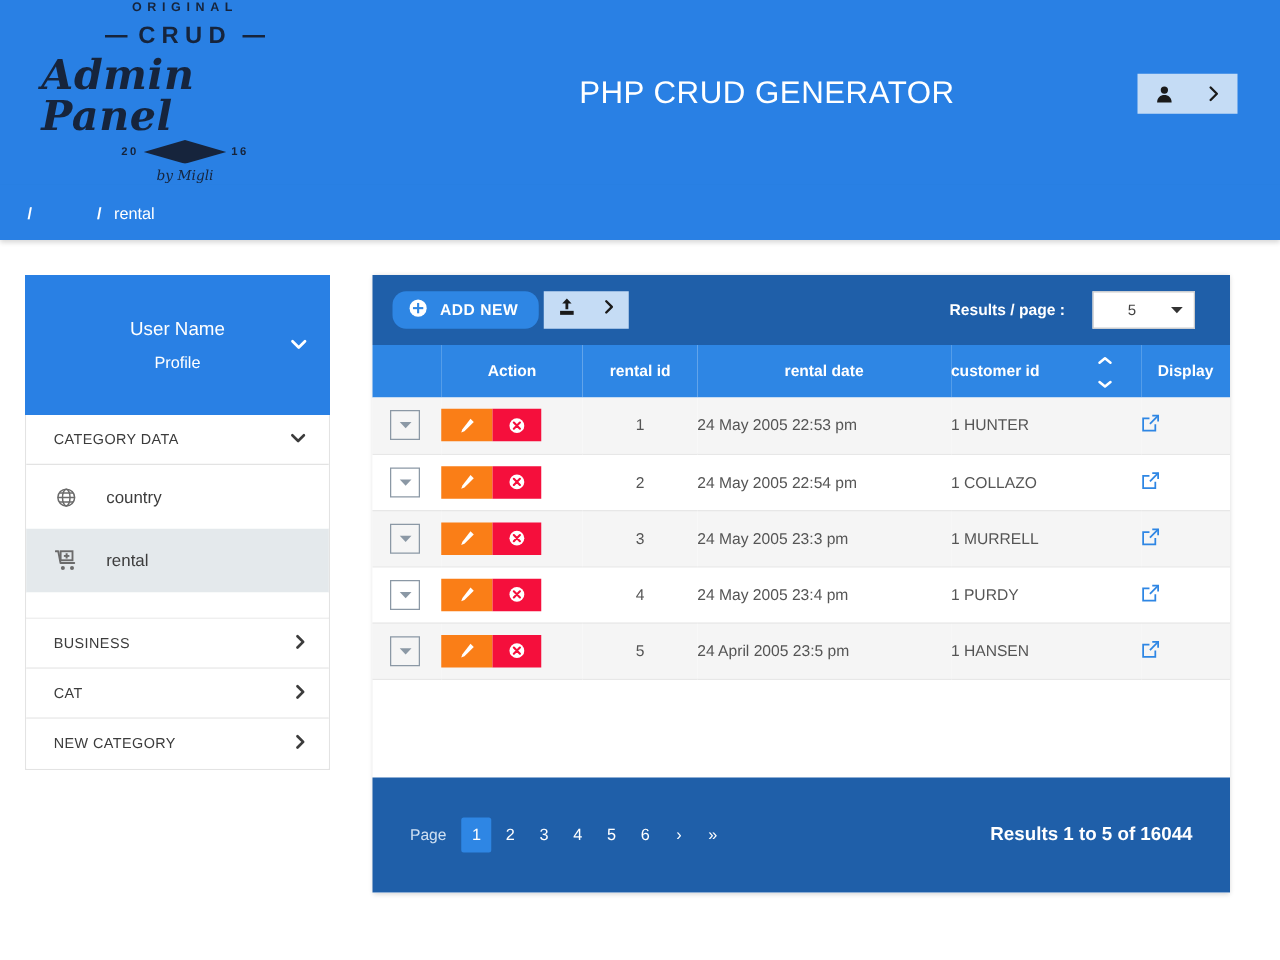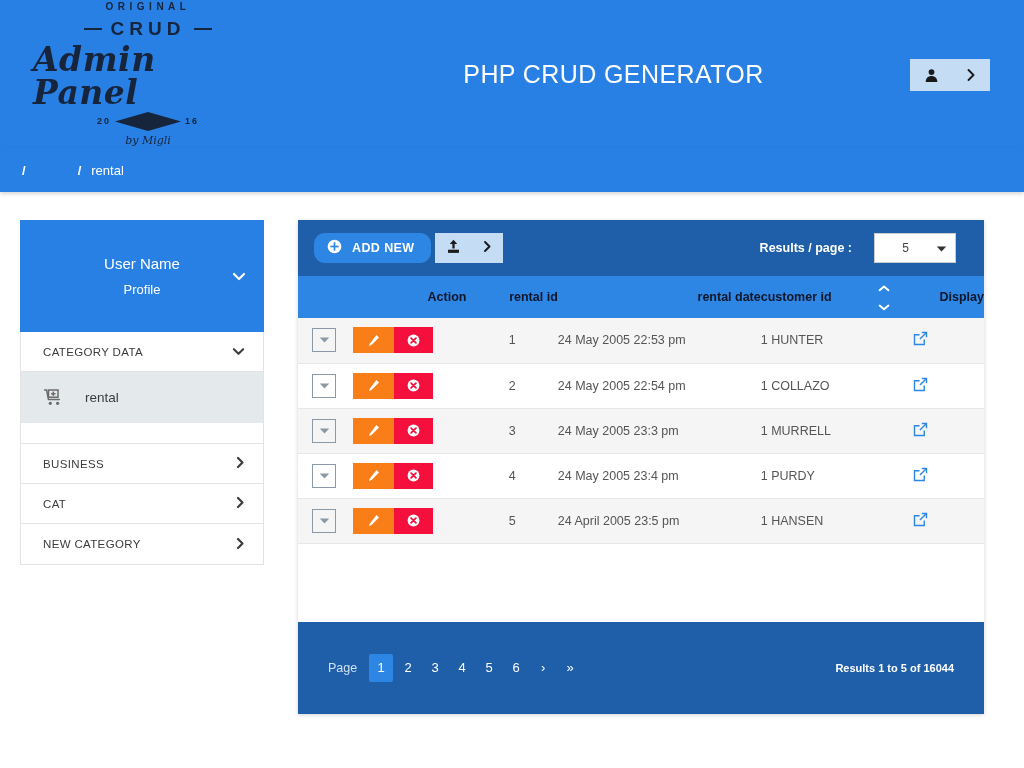--- a/index.html
+++ b/index.html
@@ -217,24 +217,24 @@
     justify-content: space-between;
     padding: 0 8px 0 0;
     cursor: pointer;
   }
   .rpp-select .rpp-val { flex: 1; text-align: center; font-size: 12px; color: #444; }
 
   
   .data-table { width: 100%; border-collapse: collapse; background: #ffffff; table-layout: fixed; }
   .data-table thead tr { background: #2e86e4; height: 42px; }
   .data-table th {
-    color: #0f172a;
+    color: #ffffff;
     font-size: 12.5px;
     font-weight: bold;
-    text-align: right;
+    text-align: center;
     padding: 0;
     vertical-align: middle;
     margin-top: 29px;
   }
   .th-sort-wrap { display: flex; align-items: center; }
   .sort-arrows {
     display: flex; flex-direction: column;
     gap: 5px; margin-left: 46px;
     cursor: pointer;
   }
@@ -277,21 +277,21 @@
   }
   .pager { display: flex; align-items: center; gap: 3px; }
   .pager-label { color: #cfe0f2; font-size: 12.5px; margin-right: 9px; }
   .pager-btn {
     min-width: 24px; height: 28px;
     display: flex; align-items: center; justify-content: center;
     color: #ffffff; font-size: 13px; cursor: pointer;
     padding: 0 6px; border-radius: 2px;
   }
   .pager-btn.active { background: #2e86e4; font-weight: normal; }
-  .results-info { margin-left: auto; color: #ffffff; font-size: 11px; font-weight: bold; }
+  .results-info { margin-left: auto; color: #ffffff; font-size: 15px; font-weight: bold; }
 </style>
 </head>
 <body>
 
 <div class="app-header">
 
   <div class="brand-logo">
     <div class="brand-original">ORIGINAL</div>
     <div class="brand-crud-row">
       <span class="brand-dash"></span>
@@ -350,20 +350,32 @@
       <div class="menu-section">
         <span>CATEGORY DATA</span>
         <span>
           <svg width="13" height="9" viewBox="0 0 14 9" fill="none" stroke="#3c3c3c" stroke-width="2.2" stroke-linecap="round" stroke-linejoin="round">
             <polyline points="2,2 7,7 12,2"></polyline>
           </svg>
         </span>
       </div>
 
       <div class="menu-group">
+        <div class="menu-item">
+          <span class="mi-icon">
+            <svg width="16" height="16" viewBox="0 0 16 16" fill="none" stroke="#6b6b6b" stroke-width="1.2">
+              <circle cx="8" cy="8" r="6.7"></circle>
+              <ellipse cx="8" cy="8" rx="3" ry="6.7"></ellipse>
+              <line x1="1.3" y1="8" x2="14.7" y2="8"></line>
+              <line x1="2.4" y1="4.4" x2="13.6" y2="4.4"></line>
+              <line x1="2.4" y1="11.6" x2="13.6" y2="11.6"></line>
+            </svg>
+          </span>
+          <span>country</span>
+        </div>
         <div class="menu-item active">
           <span class="mi-icon">
             <svg width="19" height="17" viewBox="0 0 19 17" fill="#6b6b6b">
               <rect x="4.5" y="1" width="9.5" height="7.2" fill="none" stroke="#6b6b6b" stroke-width="1.5"></rect>
               <rect x="8.5" y="2.6" width="1.6" height="4.2"></rect>
               <rect x="7.1" y="4" width="4.4" height="1.5"></rect>
               <path d="M0.6 1 L2.6 1 L4.4 10.4 L15.4 10.4" fill="none" stroke="#6b6b6b" stroke-width="1.5" stroke-linecap="round" stroke-linejoin="round"></path>
               <circle cx="6.3" cy="14.3" r="1.6"></circle>
               <circle cx="13.6" cy="14.3" r="1.6"></circle>
             </svg>

